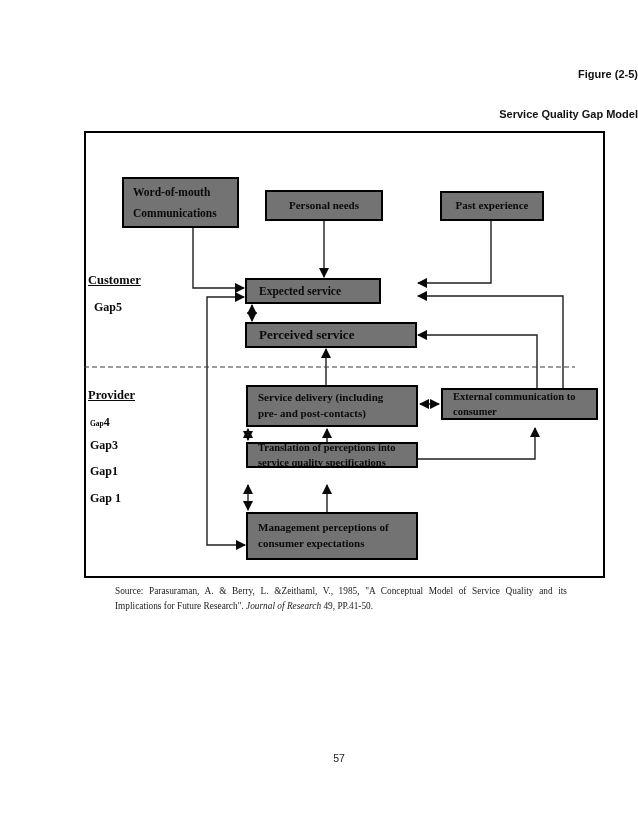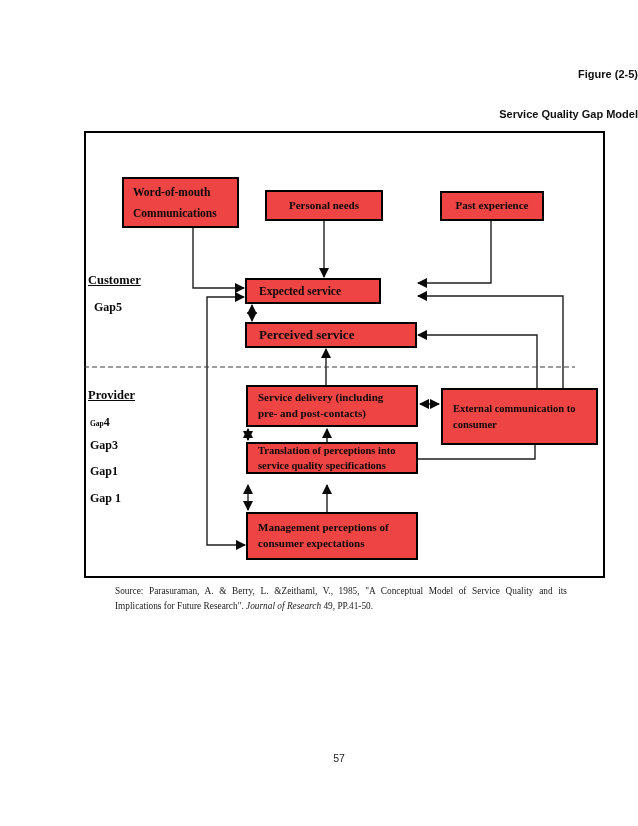--- a/index.html
+++ b/index.html
@@ -12,21 +12,21 @@
     position:absolute;left:40px;width:598px;text-align:right;
     font-family:Liberation Sans, sans-serif;
     font-weight:700;font-size:11px;color:#111;
   }
   .frame{
     position:absolute;left:84px;top:131px;width:521px;height:447px;
     border:2px solid #000;box-sizing:border-box;background:transparent;
   }
   svg.connectors{position:absolute;left:0;top:0;z-index:1;}
   .dbox{
-    position:absolute;z-index:2;background:#ef4444;border:2.5px solid #000;
+    position:absolute;z-index:2;background:#737373;border:2.5px solid #000;
     box-sizing:border-box;display:flex;flex-direction:column;justify-content:center;
     font-weight:700;font-size:11px;line-height:1.45;color:#0a0a0a;
     padding-left:9px;padding-right:4px;
   }
   .dbox .bl{white-space:nowrap;}
   .dbox.centered{padding-left:2px;padding-right:2px;text-align:center;}
   .dbox.spread{justify-content:space-evenly;font-size:11.5px;}
   .side-label{
     position:absolute;z-index:2;font-weight:700;font-size:12px;color:#0a0a0a;
     white-space:nowrap;
@@ -100,26 +100,26 @@
 
   <div class="dbox" style="left:245px;top:322px;width:172px;height:26px;padding-left:12px;font-size:13px;">
     <span class="bl">Perceived service</span>
   </div>
 
   <div class="dbox" style="left:246px;top:385px;width:172px;height:42px;padding-left:10px;">
     <span class="bl">Service delivery (including</span>
     <span class="bl">pre- and post-contacts)</span>
   </div>
 
-  <div class="dbox" style="left:441px;top:388px;width:157px;height:57px;padding-left:10px;font-size:10.5px;">
+  <div class="dbox" style="left:441px;top:388px;width:157px;height:32px;padding-left:10px;font-size:10.5px;">
     <span class="bl">External communication to</span>
     <span class="bl">consumer</span>
   </div>
 
-  <div class="dbox" style="left:246px;top:442px;width:172px;height:32px;padding-left:10px;font-size:10.5px;">
+  <div class="dbox" style="left:246px;top:442px;width:172px;height:26px;padding-left:10px;font-size:10.5px;">
     <span class="bl">Translation of perceptions into</span>
     <span class="bl">service quality specifications</span>
   </div>
 
   <div class="dbox" style="left:246px;top:512px;width:172px;height:48px;padding-left:10px;">
     <span class="bl">Management perceptions of</span>
     <span class="bl">consumer expectations</span>
   </div>
 
   <div class="side-label underlined" style="left:88px;top:273px;">Customer</div>

